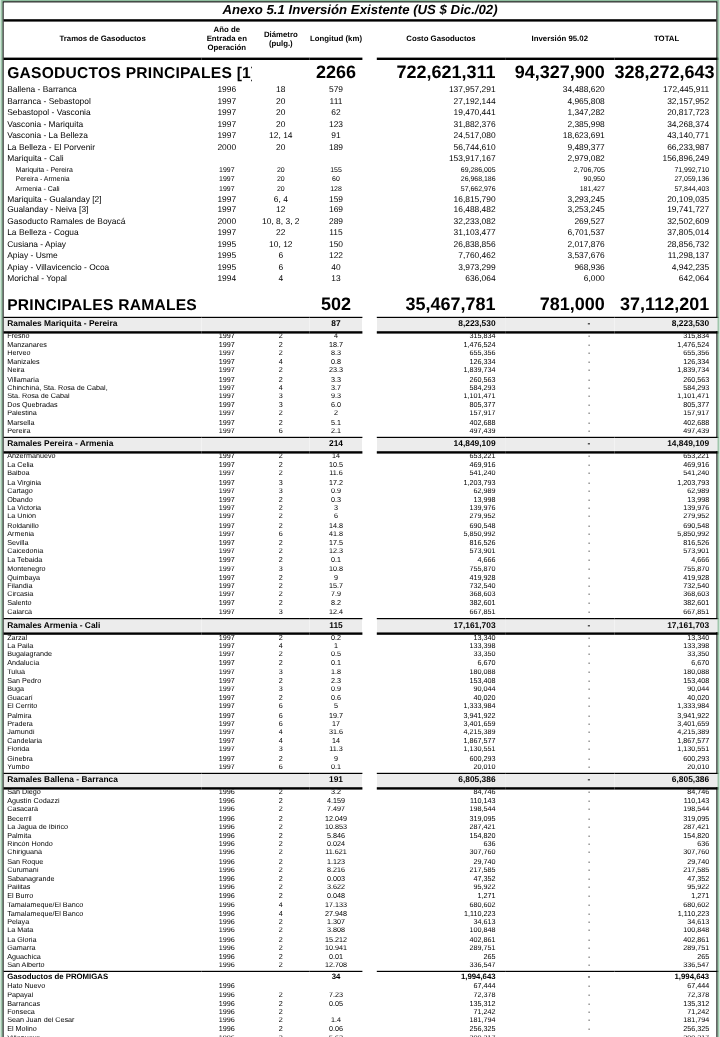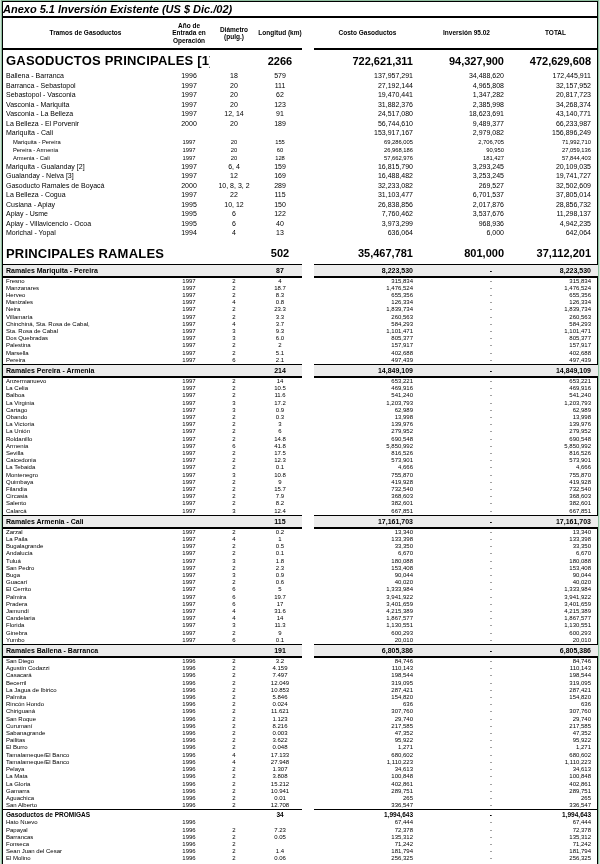--- a/index.html
+++ b/index.html
@@ -4,36 +4,36 @@
 <style>
   html,body{margin:0;padding:0;background:#cfe5d7;}
   .page{
     width:596px;min-height:860px;margin:1px auto;background:#fff;
     border:1px solid #000;outline:1px solid #8fbf9f;
     font-family:"Liberation Sans",sans-serif;color:#000;
     padding-bottom:2px;box-sizing:border-box;
   }
   .title{
     font-weight:bold;font-style:italic;font-size:11px;line-height:14px;
-    text-align:left;border-bottom:2px solid #000;
+    text-align:center;border-bottom:2px solid #000;
   }
   table{border-collapse:collapse;table-layout:fixed;width:100%;}
   td{padding:0;vertical-align:middle;overflow:hidden;white-space:nowrap;font-size:6px;}
   .l{text-align:left;padding-left:3px;}
   .c{text-align:center;}
   .r{text-align:right;padding-right:8px;}
   .dash{padding-right:20px;}
   .sp{border:none !important;background:#fff !important;}
   
   tr.hdr td{
     border-bottom:2px solid #000;font-weight:bold;font-size:6.5px;line-height:7.5px;
     text-align:center;white-space:normal;height:30px;vertical-align:middle;
   }
   
-  tr.big td{font-weight:bold;height:21px;font-size:11px;}
+  tr.big td{font-weight:bold;height:21px;font-size:15px;}
   tr.big td.name{font-size:13px;letter-spacing:.2px;}
   tr.big2 td{border-bottom:1.5px solid #000;}
   
   tr.main td{font-size:7px;height:9.5px;line-height:9.5px;}
   tr.sub td{font-size:5.8px;height:8px;line-height:8px;}
   tr.sub td.l{padding-left:10px;}
   
   tr.band td{
     font-weight:bold;background:#ececec;border-top:1px solid #000;
     border-bottom:2px solid #000;font-size:7px;height:11px;line-height:11px;
@@ -70,21 +70,21 @@
         <td>Inversión 95.02</td>
         <td>TOTAL</td>
       </tr>
     <tr class="big">
           <td class="l name" colspan="2">GASODUCTOS PRINCIPALES [1]</td>
           <td class="c"></td>
           <td class="c">2266</td>
           <td class="sp"></td>
           <td class="r">722,621,311</td>
           <td class="r">94,327,900</td>
-          <td class="r">472,629,608</td>
+          <td class="r">328,272,643</td>
         </tr>
         <tr class="main">
           <td class="l">Ballena - Barranca</td>
           <td class="c">1996</td>
           <td class="c">18</td>
           <td class="c">579</td>
           <td class="sp"></td>
           <td class="r">137,957,291</td>
           <td class="r">34,488,620</td>
           <td class="r">172,445,911</td>
@@ -268,21 +268,21 @@
           <td class="r"></td>
           <td class="r"></td>
           <td class="r"></td>
         </tr>
         <tr class="big big2">
           <td class="l name" colspan="2">PRINCIPALES RAMALES</td>
           <td class="c"></td>
           <td class="c">502</td>
           <td class="sp"></td>
           <td class="r">35,467,781</td>
-          <td class="r">801,000</td>
+          <td class="r">781,000</td>
           <td class="r">37,112,201</td>
         </tr>
         <tr class="band">
           <td class="l">Ramales Mariquita - Pereira</td>
           <td class="c"></td>
           <td class="c"></td>
           <td class="c">87</td>
           <td class="sp"></td>
           <td class="r">8,223,530</td>
           <td class="r dash">-</td>

